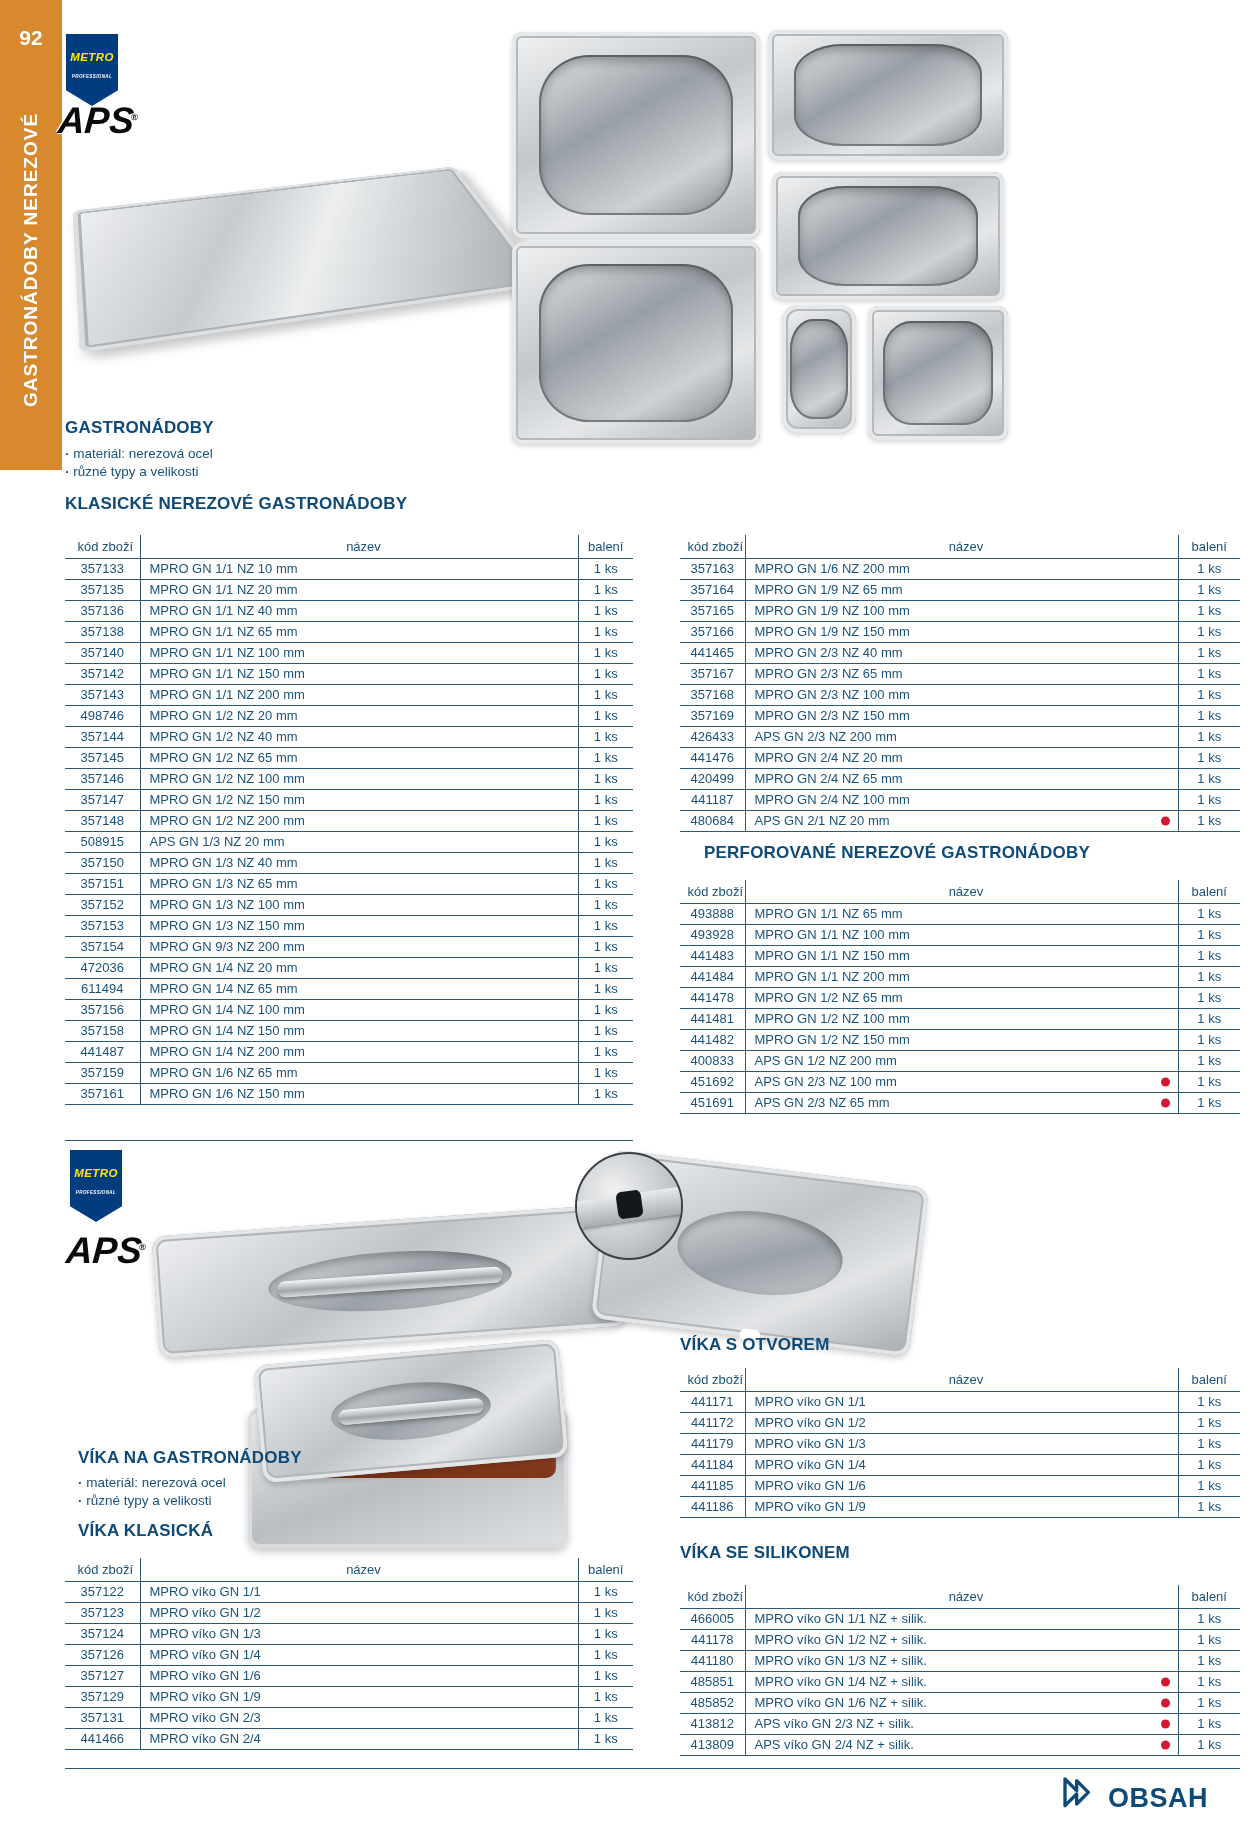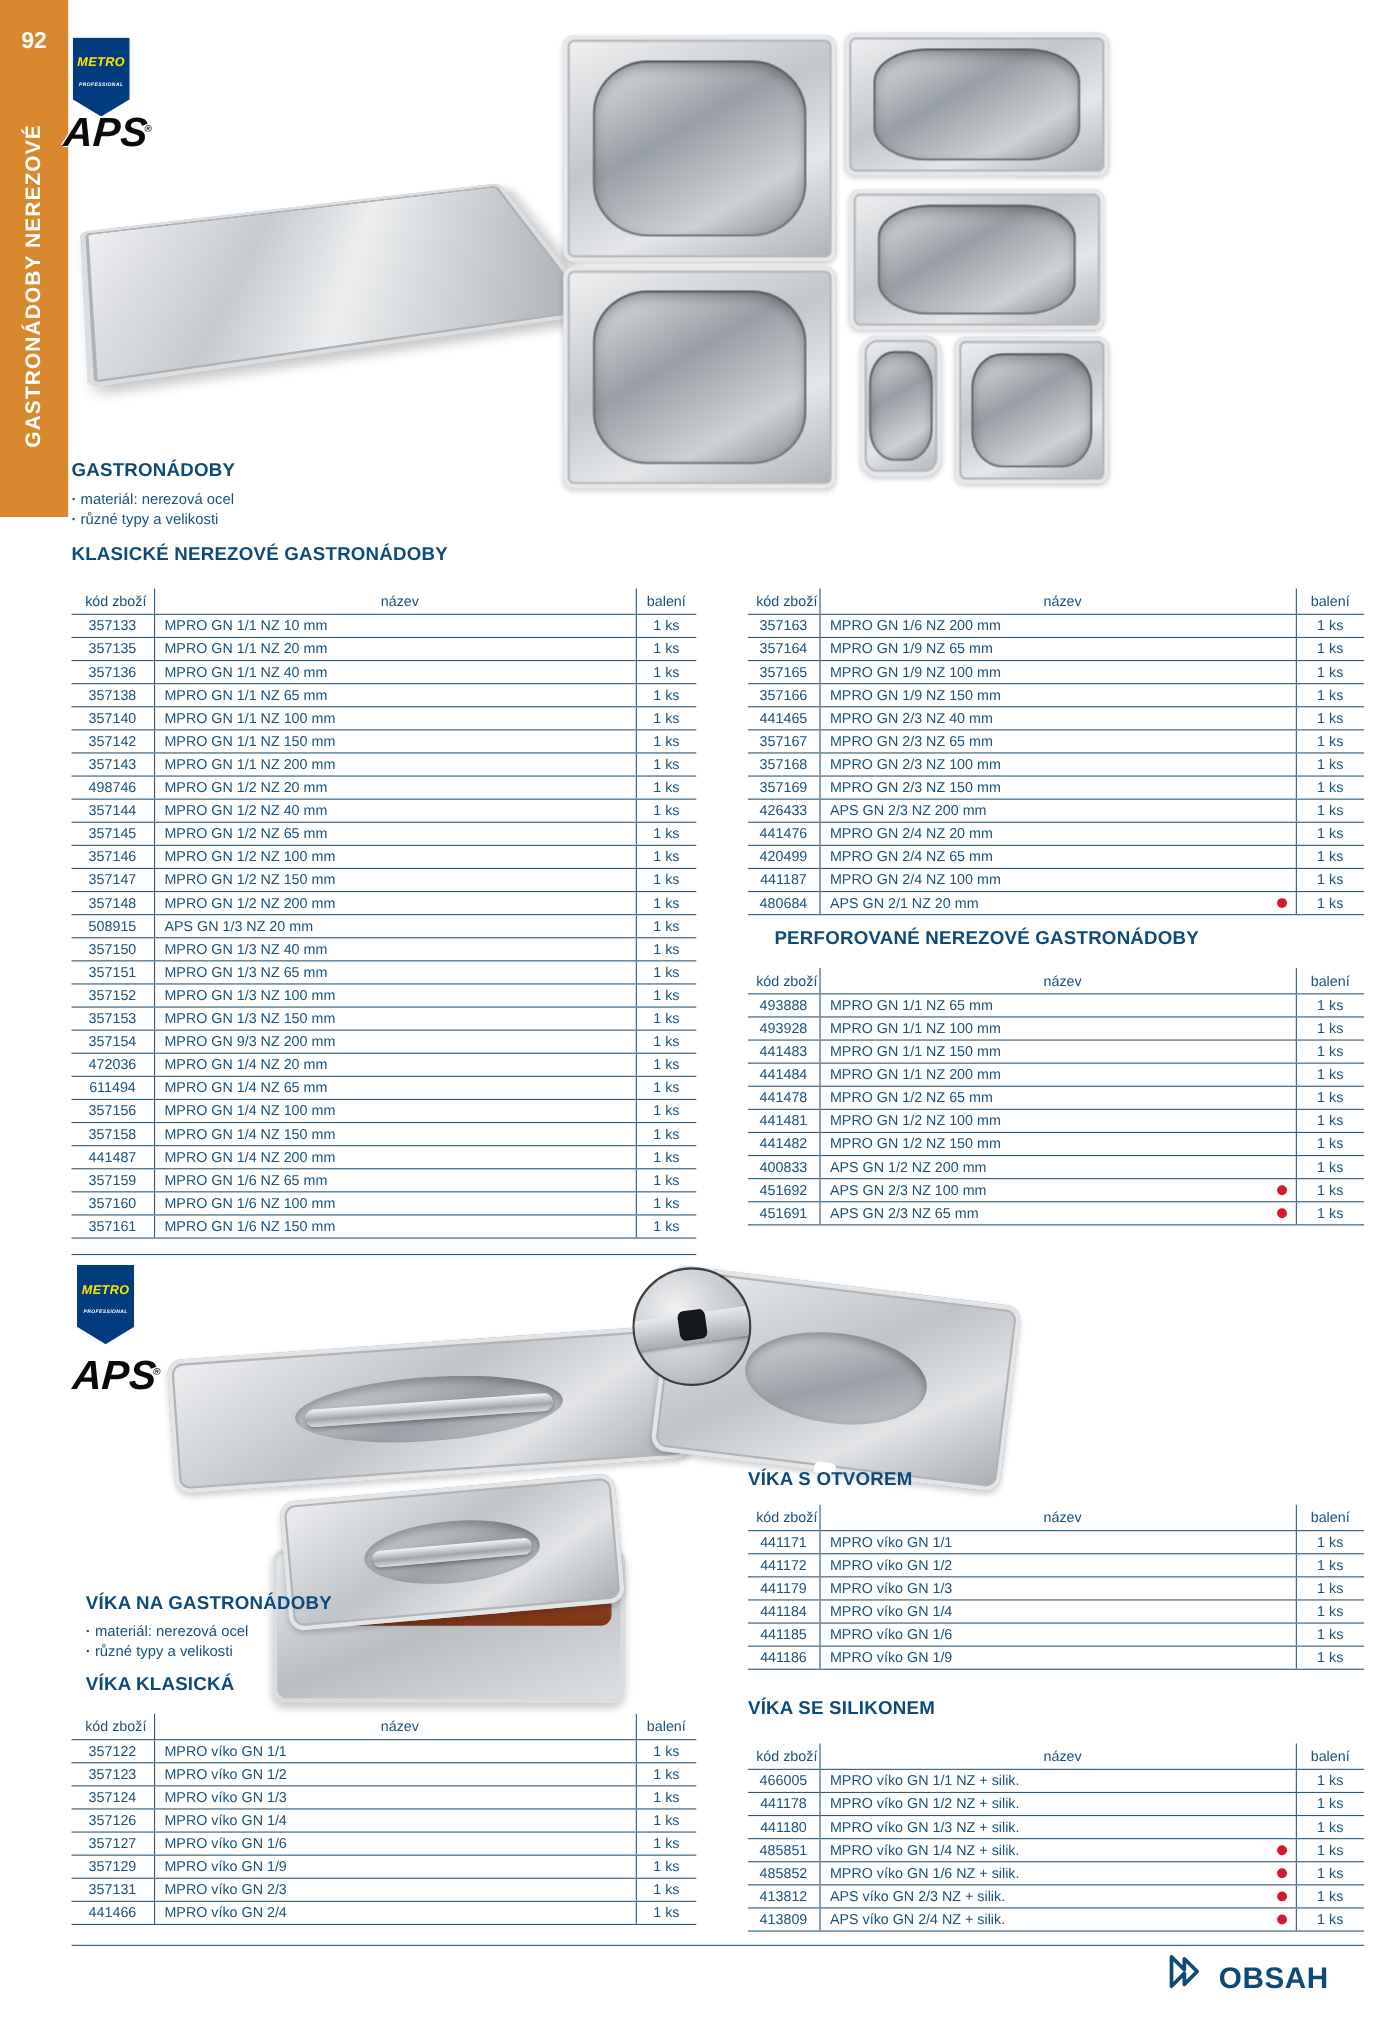--- a/index.html
+++ b/index.html
@@ -271,25 +271,20 @@
         <td class="c-code">441487</td>
         <td class="c-name"><span>MPRO GN 1/4 NZ 200 mm</span></td>
         <td class="c-pack">1 ks</td>
       </tr>
       <tr>
         <td class="c-code">357159</td>
         <td class="c-name"><span>MPRO GN 1/6 NZ 65 mm</span></td>
         <td class="c-pack">1 ks</td>
       </tr>
       <tr>
-        <td class="c-code">357160</td>
-        <td class="c-name"><span>MPRO GN 1/6 NZ 100 mm</span></td>
-        <td class="c-pack">1 ks</td>
-      </tr>
-      <tr>
         <td class="c-code">357161</td>
         <td class="c-name"><span>MPRO GN 1/6 NZ 150 mm</span></td>
         <td class="c-pack">1 ks</td>
       </tr>
     </tbody>
 </table>
 <div class="rule" style="left:65px;top:1140px;width:568px;"></div>
 
 <table class="tbl" style="left:680px;top:535px;width:560px;">
   <colgroup>

